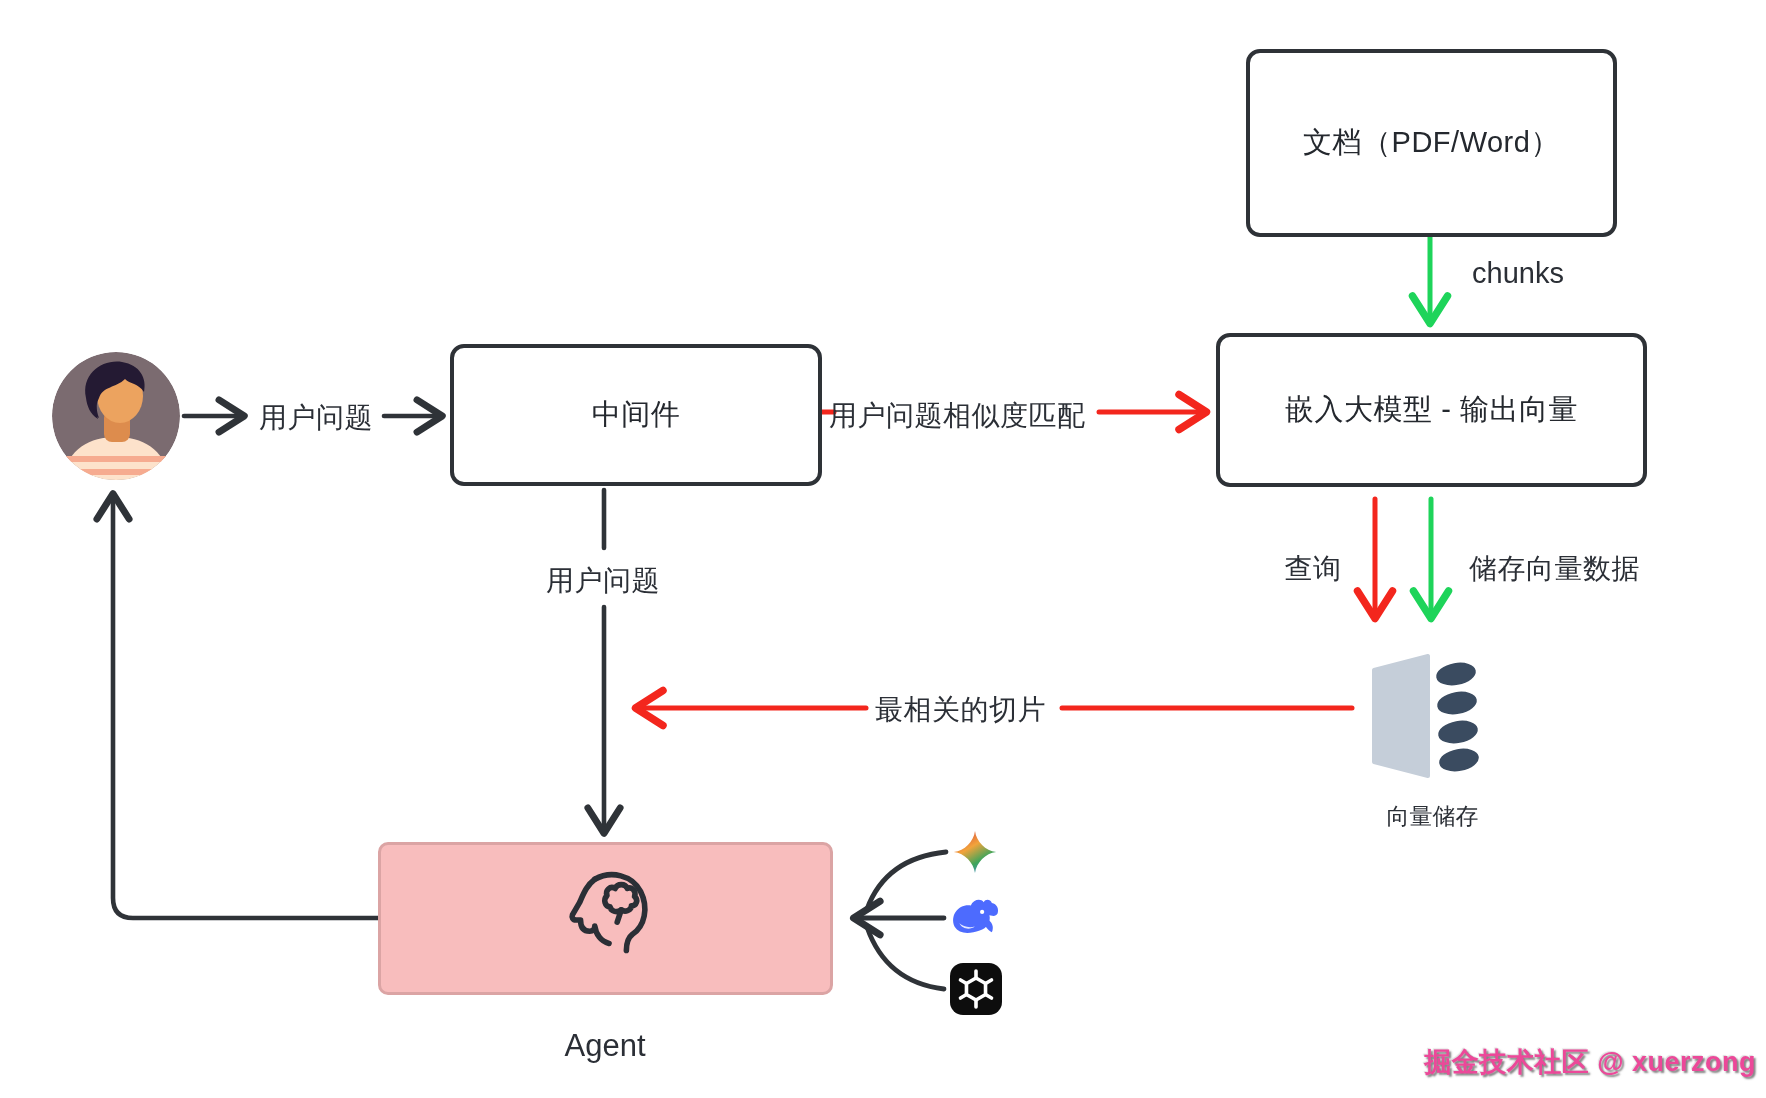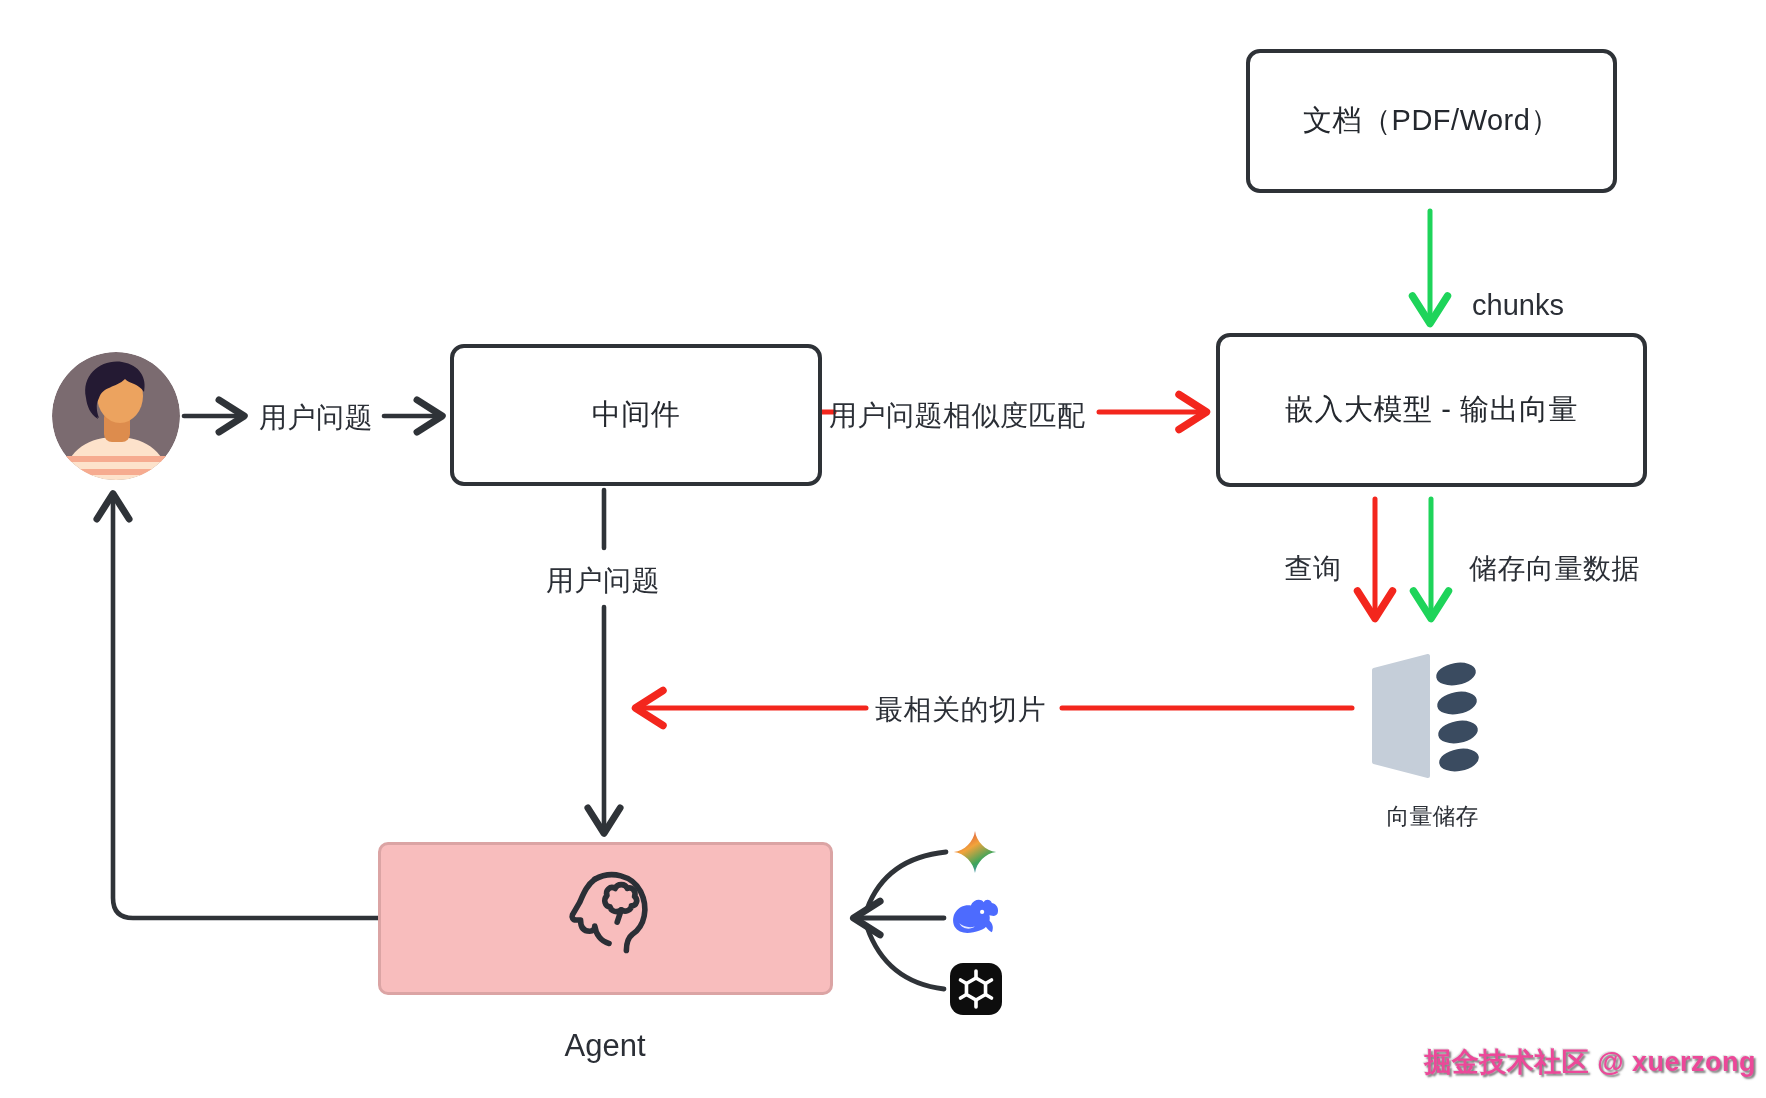--- a/index.html
+++ b/index.html
@@ -83,21 +83,21 @@
       <path d="M379,918 L133,918 Q113,918 113,898 L113,496" marker-end="url(#mD)"></path>
     </g>
 
     <g stroke="#2f3338" stroke-width="4.8" fill="none" stroke-linecap="round">
       <path d="M944,918 L856,918" marker-end="url(#mD)"></path>
       <path d="M946,852 Q886,858 867,909"></path>
       <path d="M944,989 Q886,982 867,927"></path>
     </g>
   </svg>
 
-  <div class="node" style="left:1246px;top:49px;width:371px;height:144px;">
+  <div class="node" style="left:1246px;top:49px;width:371px;height:188px;">
     <span>文档（PDF/Word）</span>
   </div>
 
   <div class="node" style="left:450px;top:344px;width:372px;height:142px;">
     <span>中间件</span>
   </div>
 
   <div class="node" style="left:1216px;top:333px;width:431px;height:154px;">
     <span>嵌入大模型 - 输出向量</span>
   </div>
@@ -118,21 +118,21 @@
   </div>
 
   <div class="lbl" style="left:252px;top:399px;width:128px;">
     <span>用户问题</span>
   </div>
 
   <div class="lbl" style="left:829px;top:397px;width:254px;">
     <span>用户问题相似度匹配</span>
   </div>
 
-  <div class="lbl en" style="left:1472px;top:257px;width:120px;text-align:left;font-size:29px;margin-top:32px;">
+  <div class="lbl en" style="left:1472px;top:257px;width:120px;text-align:left;font-size:29px;">
     <span>chunks</span>
   </div>
 
   <div class="lbl" style="left:1273px;top:550px;width:80px;">
     <span>查询</span>
   </div>
 
   <div class="lbl" style="left:1469px;top:550px;width:170px;">
     <span>储存向量数据</span>
   </div>

